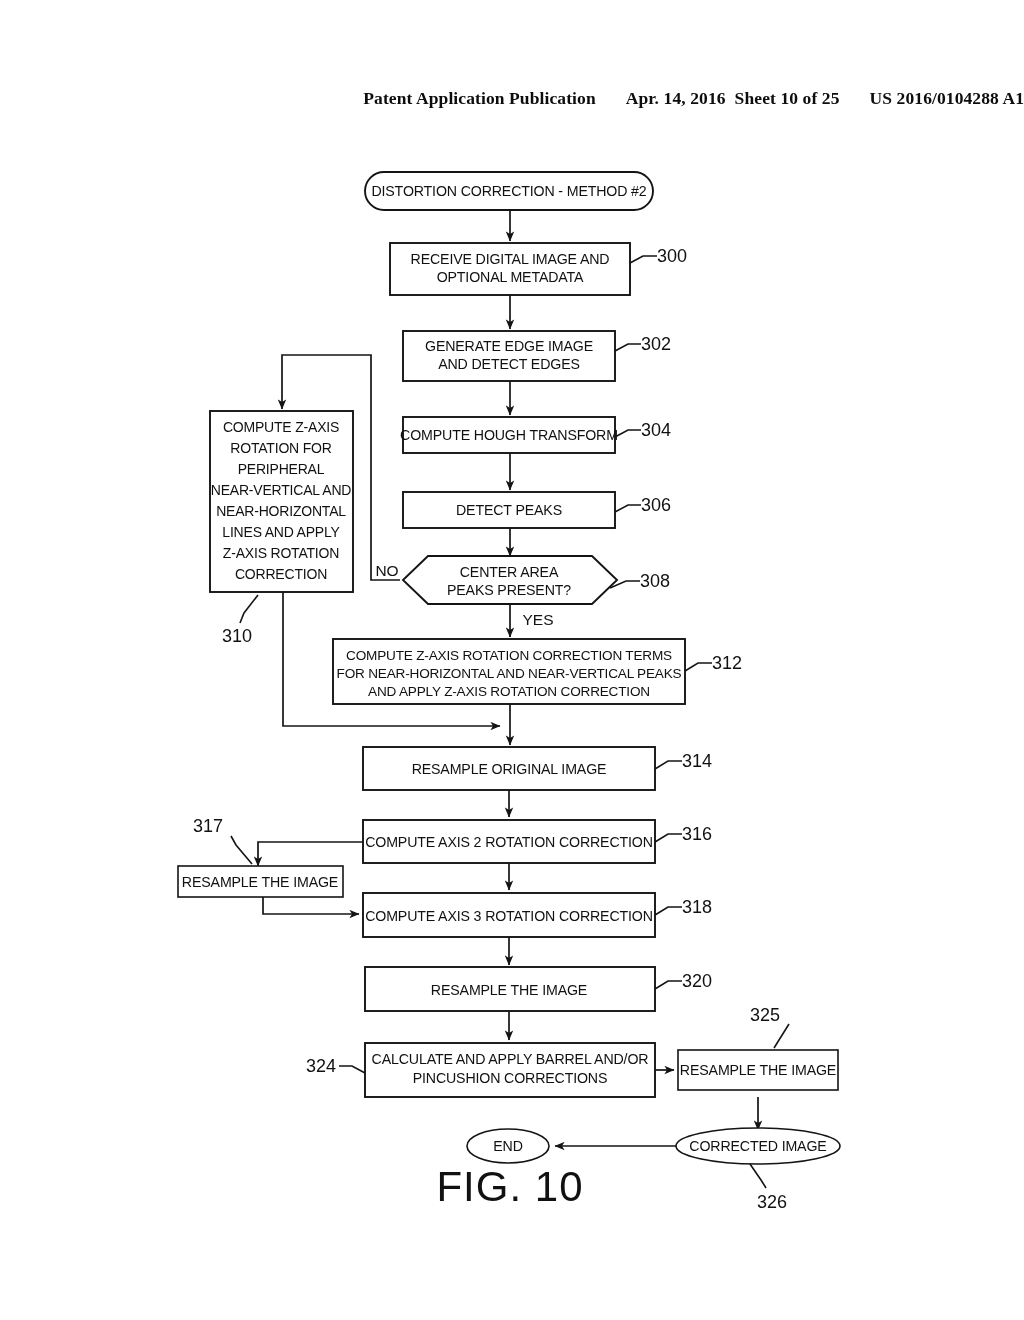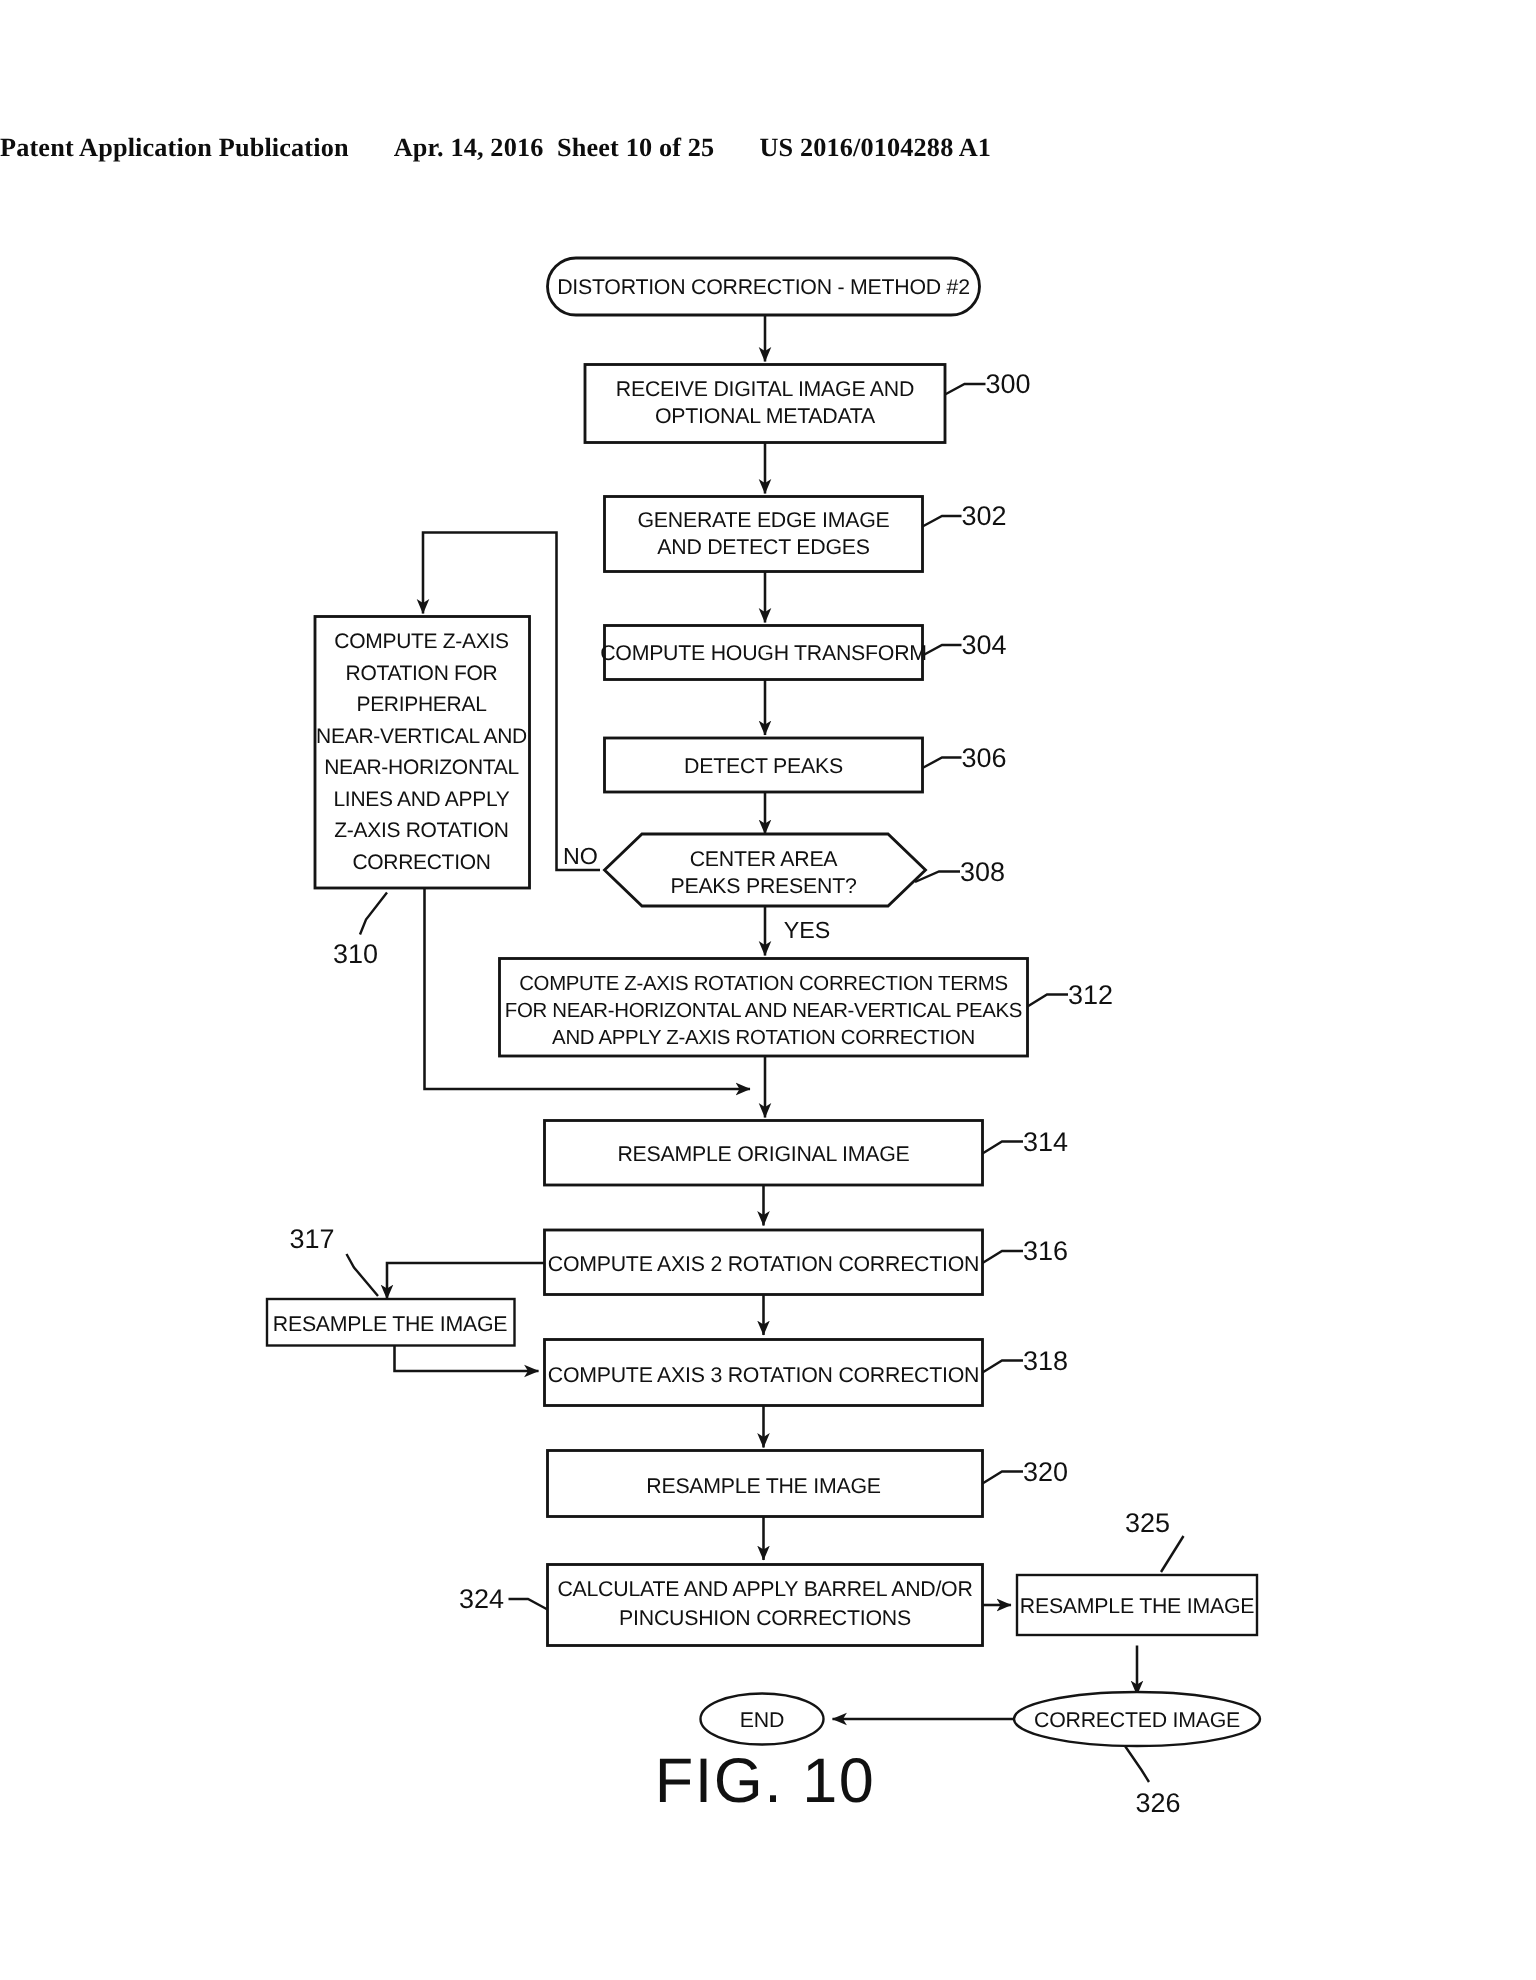--- a/index.html
+++ b/index.html
@@ -20,21 +20,21 @@
     left: 0; top: 0;
     width: 1024px;
     height: 1320px;
     background: #ffffff;
   }
   #pub-header {
     position: absolute;
     left: 0;
     top: 88px;
     width: 1024px;
-    text-align: left;
+    text-align: right;
     font-family: "Liberation Serif", serif;
     font-weight: bold;
     font-size: 17.5px;
     color: #0d0d0d;
     letter-spacing: 0.1px;
     white-space: nowrap;
   }
   #pub-header .seg { display: inline-block; }
   #pub-header .gap-lg { display: inline-block; width: 30px; }
   #pub-header .gap-sm { display: inline-block; width: 9px; }

